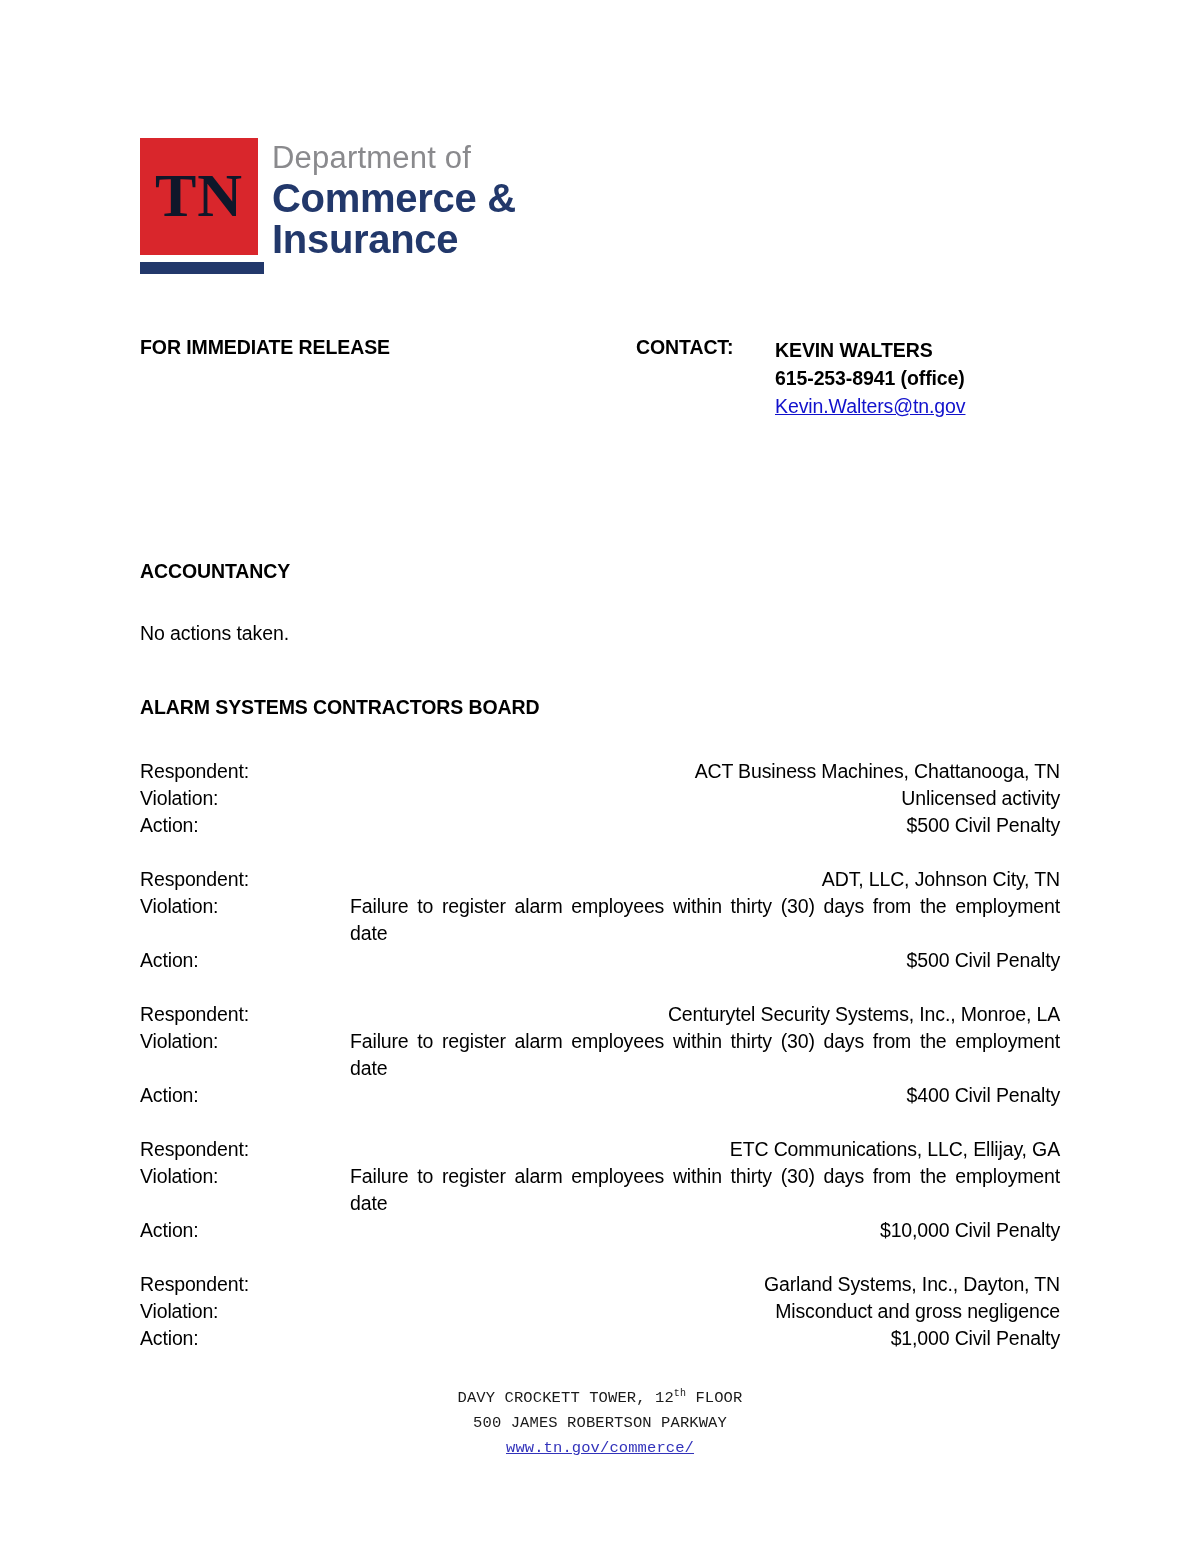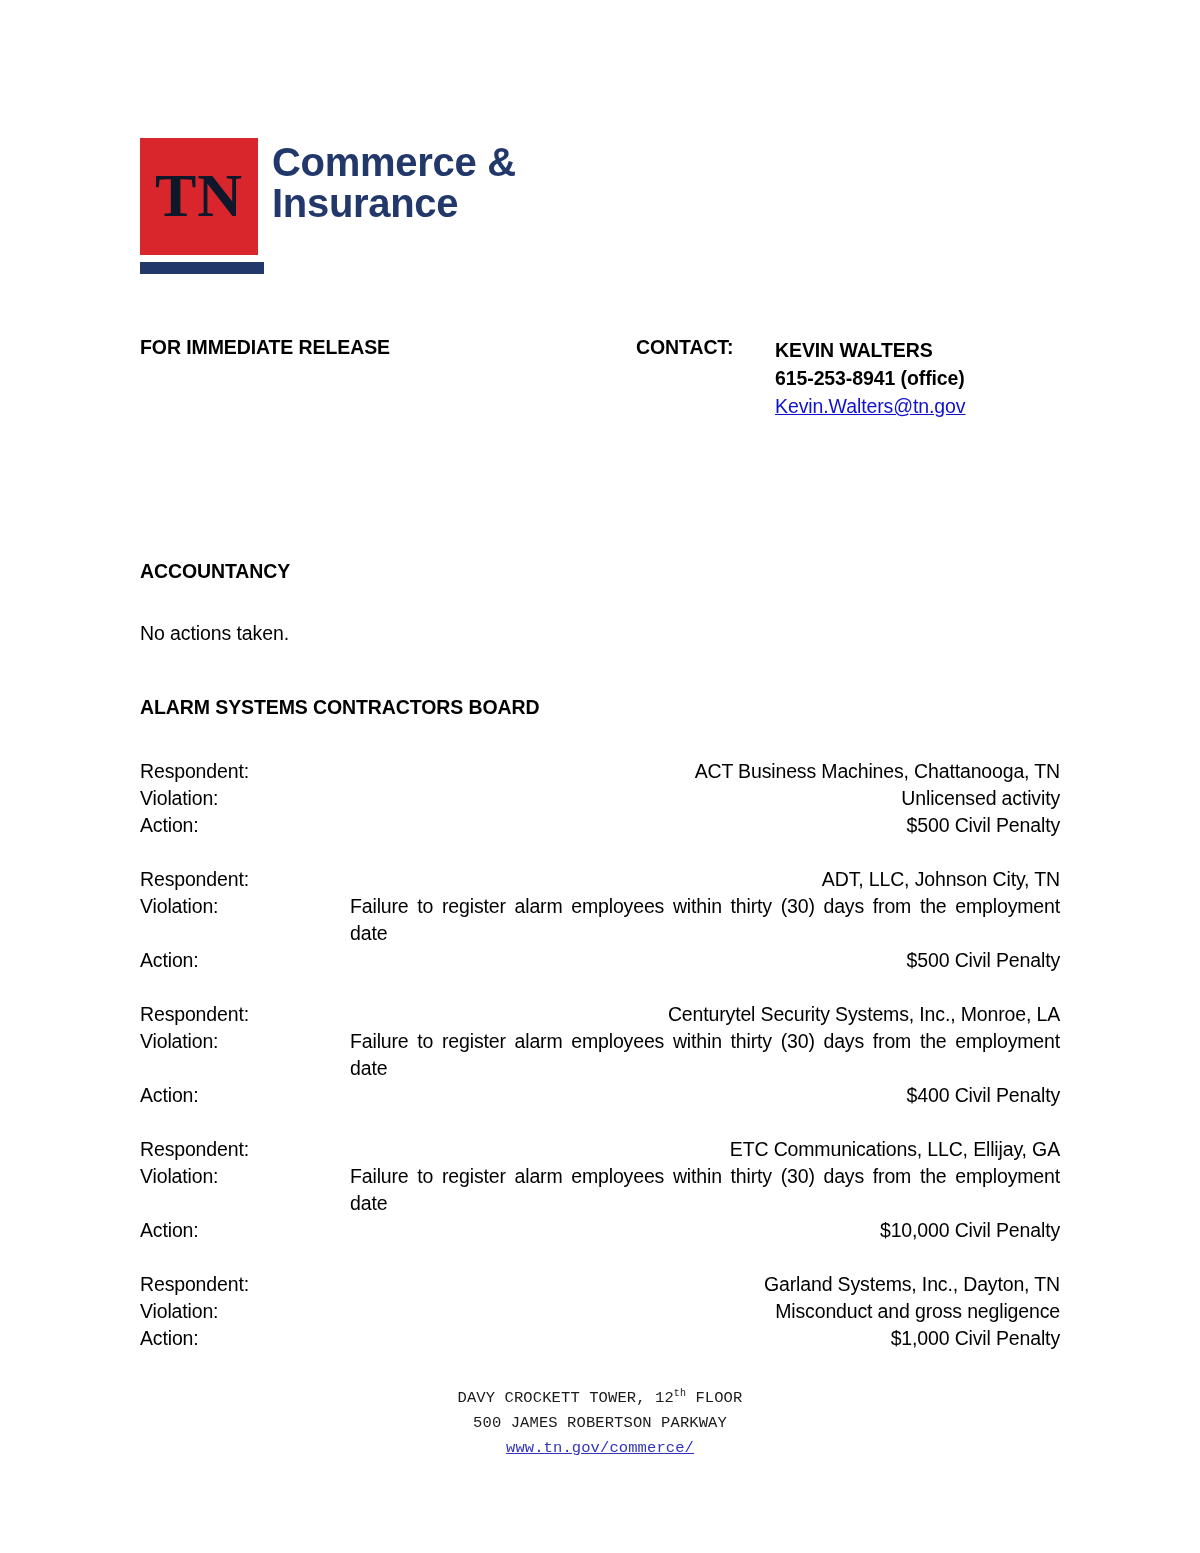--- a/index.html
+++ b/index.html
@@ -217,20 +217,21 @@
 </head>
 <body>
 
 <div class="page">
 
   <div class="logo">
     <div class="logo-mark"></div>
     <div class="logo-mark-text">TN</div>
     <div class="logo-rule"></div>
     <div class="logo-words">
+      <div class="logo-line1">Department of</div>
       <div class="logo-line2">Commerce &amp;</div>
       <div class="logo-line3">Insurance</div>
     </div>
   </div>
 
   <div class="release-line">FOR IMMEDIATE RELEASE</div>
   <div class="contact-label">CONTACT:</div>
   <div class="contact-block">
     <div>KEVIN WALTERS</div>
     <div>615-253-8941 (office)</div>

